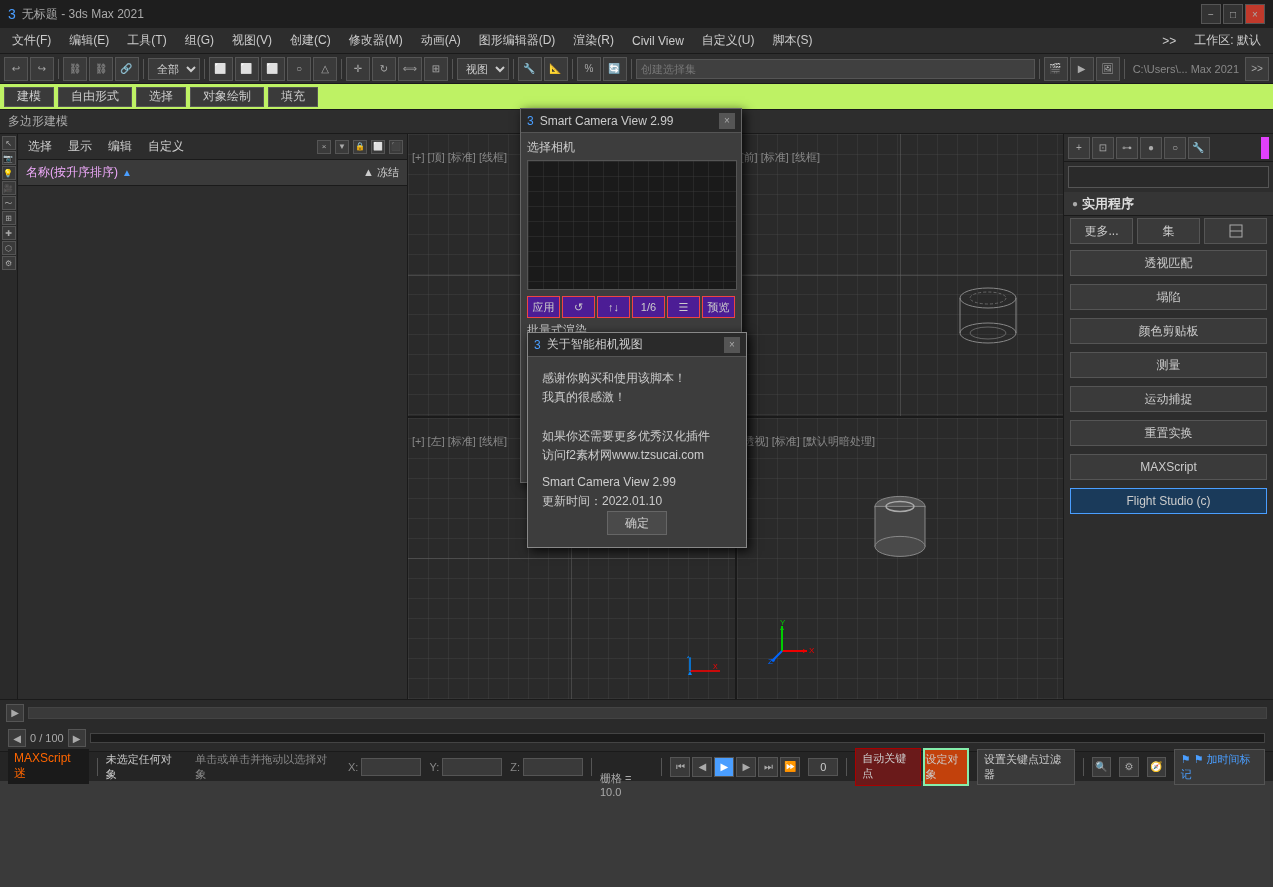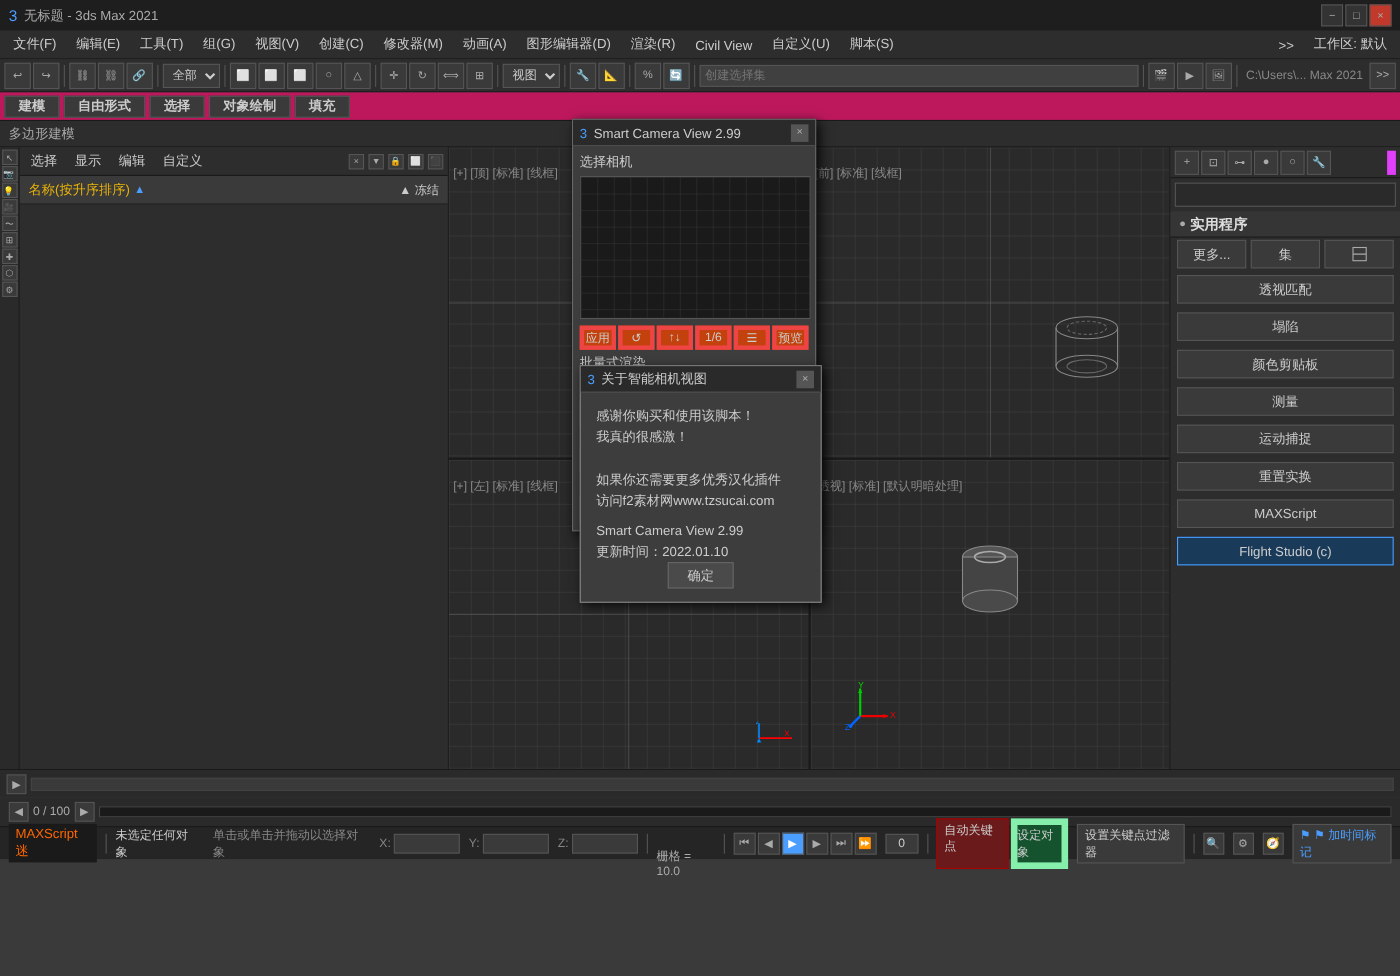--- a/index.html
+++ b/index.html
@@ -74,27 +74,26 @@
     }
     .tool-separator { width: 1px; height: 20px; background: #555; margin: 0 2px; }
     .tool-dropdown {
       height: 22px; background: #3a3a3a; border: 1px solid #555;
       color: #ccc; font-size: 11px; padding: 0 4px; cursor: pointer;
     }
 
     
     .toolbar2 {
       height: 26px;
-      background: #be185d;
+      background: #bef264;
       display: flex;
       align-items: center;
       padding: 0 4px;
       gap: 4px;
       border-bottom: 1px solid #1a1a1a;
-      font-weight: bold;
     }
     .tab-btn {
       padding: 2px 12px;
       background: #3a3a3a; border: 1px solid #555;
       color: #ccc; cursor: pointer; font-size: 12px;
       height: 20px; display: flex; align-items: center;
     }
 
     
     .left-panel {
@@ -307,21 +306,21 @@
       background-image:
         linear-gradient(rgba(60,60,60,0.4) 1px, transparent 1px),
         linear-gradient(90deg, rgba(60,60,60,0.4) 1px, transparent 1px);
       background-size: 15px 15px;
     }
     .dialog-toolbar {
       display: flex; gap: 2px; margin-bottom: 4px;
     }
     .dt-btn {
       flex: 1; height: 22px;
-      background: #c2410c; border: 4px solid #ef4444;
+      background: #4c1d95; border: 1px solid #ef4444;
       color: #ccc; font-size: 11px; cursor: pointer;
       display: flex; align-items: center; justify-content: center;
     }
     .batch-section { margin-top: 4px; }
     .batch-label { color: #ccc; font-size: 12px; margin-bottom: 2px; }
     .batch-path-row { display: flex; align-items: center; gap: 2px; margin-bottom: 4px; }
     .batch-path {
       flex: 1; height: 20px;
       background: #2a2a2a; border: 1px solid #555;
       color: #ccc; font-size: 11px; padding: 0 4px;
@@ -527,21 +526,21 @@
       <span class="lp-menu">自定义</span>
       <div style="flex:1;"></div>
 
       <div class="side-icon">×</div>
       <div class="side-icon">▼</div>
       <div class="side-icon">🔒</div>
       <div class="side-icon">⬜</div>
       <div class="side-icon">⬛</div>
     </div>
     <div class="object-list-header">
-      <span style="color:#eab308;">名称(按升序排序)</span>
+      <span style="color:#f0abfc;">名称(按升序排序)</span>
       <span class="sort-icon">▲</span>
       <span style="flex:1;"></span>
       <span style="color:#ccc; font-size:11px;">▲ 冻结</span>
     </div>
     <div class="object-list">
       
     </div>
   </div>
 
   <div class="viewport-area">
@@ -720,21 +719,21 @@
     <div class="play-btn" style="background:#4a9eff; color:#fff;">▶</div>
     <div class="play-btn">▶</div>
     <div class="play-btn">⏭</div>
     <div class="play-btn">⏩</div>
   </div>
   <input style="width: 30px; height: 18px; background: rgb(58, 58, 58); border: 1px solid rgb(85, 85, 85); color: rgb(204, 204, 204); font-size: 11px; text-align: center;" value="0">
   <div style="width:1px; height:18px; background:#555;"></div>
 
   <div style="display:flex; gap:2px;">
     <div style="padding:2px 6px; background:#6a1a1a; border:1px solid #a00; color:#ccc; font-size:11px; cursor:pointer;">自动关键点</div>
-    <div style="padding:2px 0; background:#14532d; border:6px solid #86efac; color:#ccc; font-size:11px; cursor:pointer;">设定对象</div>
+    <div style="padding:2px 0; background:#c2410c; border:2px solid #86efac; color:#ccc; font-size:11px; cursor:pointer;">设定对象</div>
   </div>
   <div style="padding:2px 6px; background:#3a3a3a; border:1px solid #555; color:#ccc; font-size:11px; cursor:pointer;">设置关键点过滤器</div>
   <div style="width:1px; height:18px; background:#555;"></div>
 
   <div class="play-btn">🔍</div>
   <div class="play-btn">⚙</div>
   <div class="play-btn">🧭</div>
   <div style="padding:2px 6px; background:#3a3a3a; border:1px solid #555; color:#4a9eff; font-size:11px; cursor:pointer;">
     <span>⚑</span>
     <span>⚑ 加时间标记</span>

